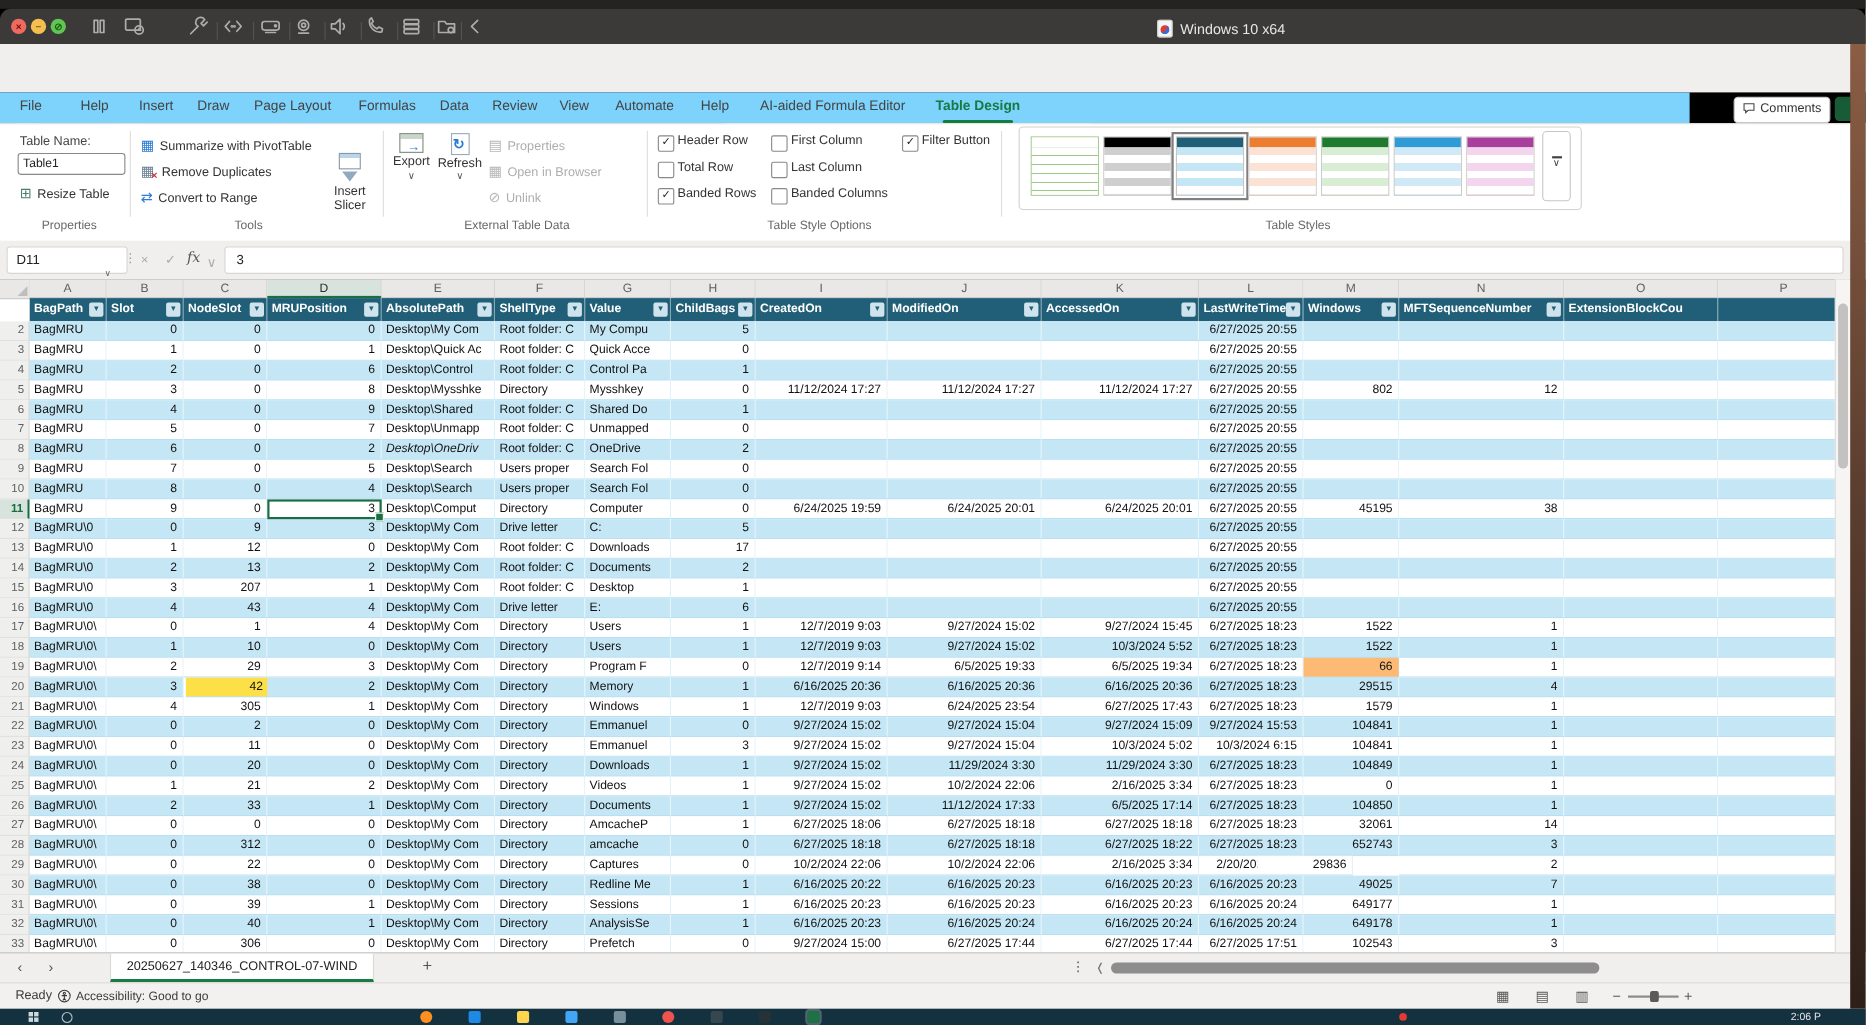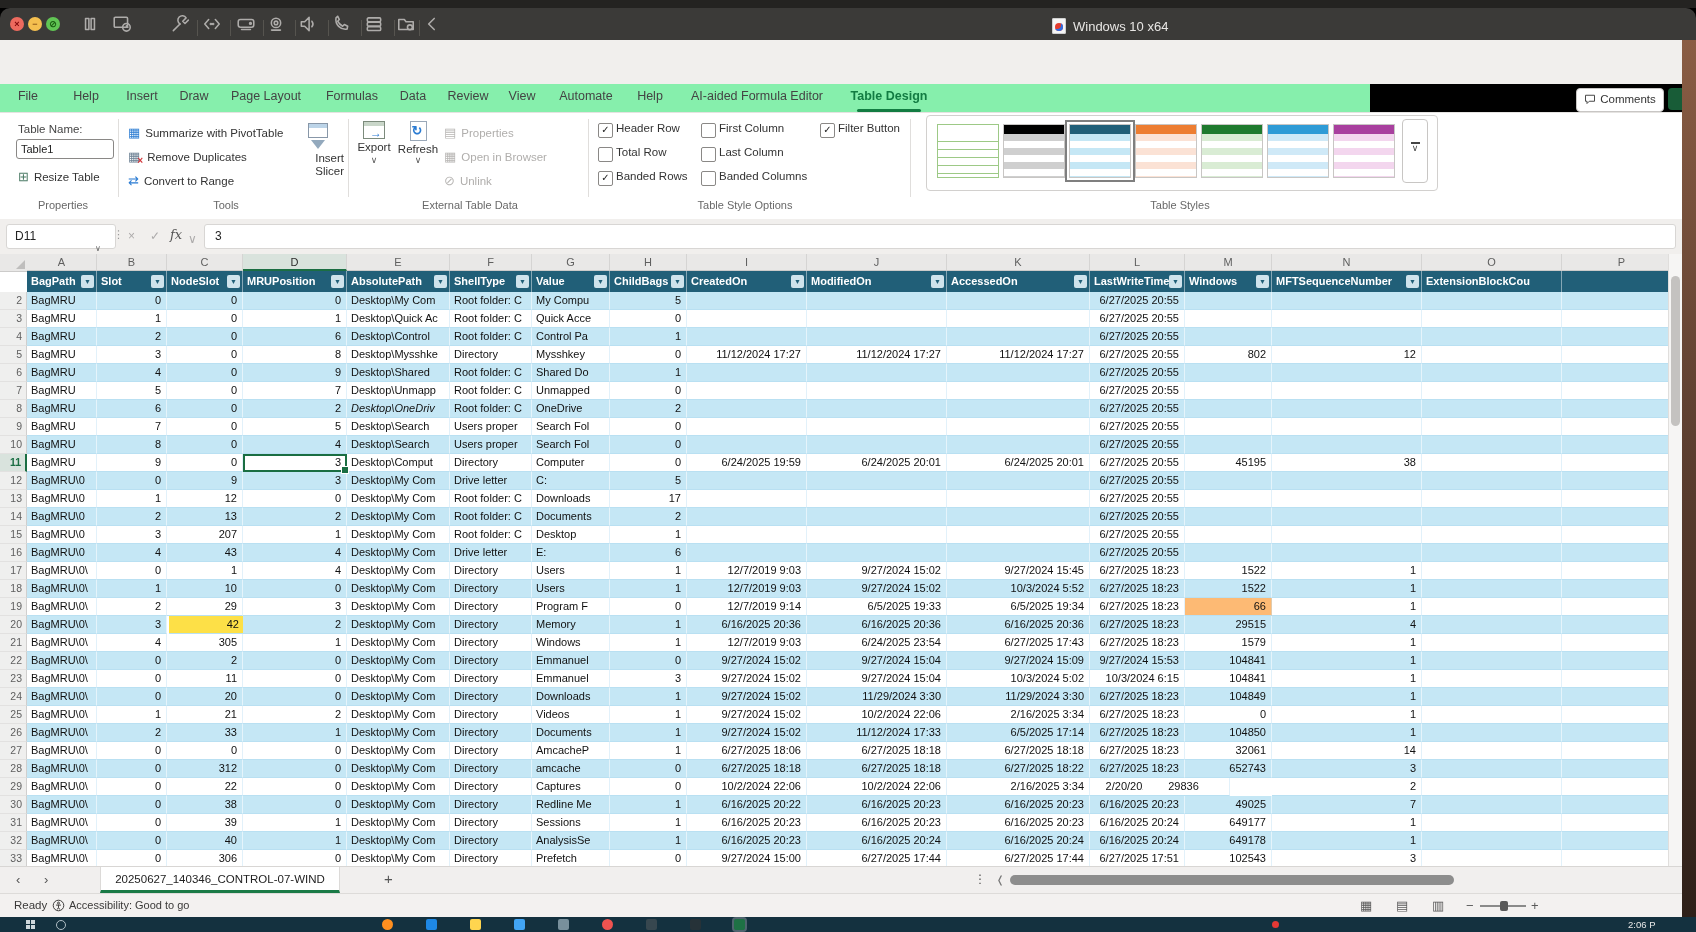--- a/index.html
+++ b/index.html
@@ -30,39 +30,39 @@
   .qat{font-size:15px;color:#444;top:50px}
   .chev{font-size:9px;color:#555}
   #filename{left:298px;top:53px;font-size:12.5px;color:#252423}
   #search-box{left:660px;top:48px;width:330px;height:27px;background:#fff;border:1px solid #e1dfdd;border-radius:4px;box-shadow:0 1px 2px rgba(0,0,0,.08)}
   #search-box svg{position:absolute;left:9px;top:6px;width:14px;height:14px;stroke:#605e5c;fill:none;stroke-width:1.5}
   #search-input{position:absolute;left:30px;top:3px;width:280px;height:19px;border:none;outline:none;font-size:12px;color:#333;background:transparent}
   #avatar{left:1578px;top:52px;width:20px;height:20px;border-radius:50%;background:#dcdad8}
   #avatar svg{width:20px;height:20px;stroke:#7a7a7a;fill:none;stroke-width:1.3}
   #win-min{left:1630px;top:50px;font-size:14px;color:#444}
   
-  #tabsrow{left:0;top:84px;width:1370px;height:28px;background:#86efac}
+  #tabsrow{left:0;top:84px;width:1536px;height:28px;background:#7dd3fc}
   .rtab{top:5px;transform:translateX(-50%);font-size:12.5px;color:#444;white-space:nowrap}
   .rtab.active{color:#127c42;font-weight:bold}
   #tab-underline{top:25px;height:3px;background:#127c42;border-radius:2px}
   #comments-btn{left:1576px;top:88px;width:86px;height:22px;border:1px solid #c8c6c4;border-radius:4px;background:#fff;font-size:11.5px;color:#333;text-align:center;line-height:20px}
   #comments-btn svg{width:12px;height:12px;vertical-align:-2px;margin-right:4px;stroke:#444;fill:none;stroke-width:1.3}
   #share-sliver{left:1668px;top:88px;width:14px;height:22px;background:#185c37;border-radius:4px 0 0 4px}
   
   #ribbon{left:0;top:112px;width:1696px;height:106px;background:#fff;border-top:1px solid #e5e3e1;border-bottom:1px solid #d8d6d4}
   .gsep{top:6px;width:1px;height:78px;background:#e0dedc}
   .glabel{top:86px;transform:translateX(-50%);font-size:11px;color:#696969;white-space:nowrap}
   .rlabel{font-size:11.5px;color:#333;white-space:nowrap}
   .rlabel.gray{color:#b0aeac}
   .ricon{font-size:13px;margin-right:5px}
   #tablename-lbl{left:18px;top:10px;font-size:11.5px;color:#444}
   #tablename-input{position:absolute;left:16px;top:26px;width:88px;height:18px;border:1px solid #8a8886;border-radius:3px;font-size:11px;padding:0 4px;color:#222;font-family:"Liberation Sans",sans-serif}
   #resize-btn{left:18px;top:54px}
   .toolbtn{white-space:nowrap}
-  #slicer-btn{left:292px;top:6px;width:52px;height:86px;text-align:right}
+  #slicer-btn{left:292px;top:22px;width:52px;height:86px;text-align:center}
   .slicer-box{margin:4px auto 2px;width:18px;height:13px;border:1.5px solid #8897a8;background:linear-gradient(#bcd4e8 0 4px,#fff 4px)}
   .slicer-funnel{margin:0 auto;width:0;height:0;border-left:7px solid transparent;border-right:7px solid transparent;border-top:9px solid #93a9bd}
   .bigbtn{text-align:center;font-size:11.5px;color:#333}
   .export-ico{margin:2px auto;width:20px;height:16px;background:
      linear-gradient(#c9d6c9 0 4px,#fff 4px),#fff;border:1.5px solid #7c8b7c;position:relative}
   .export-arrow{position:absolute;left:6px;top:4px;color:#2b7cd3;font-weight:bold;font-size:12px}
   .refresh-ico{margin:2px auto;width:15px;height:18px;border:1.5px solid #9aa8b8;background:#fff;position:relative}
   .refresh-arrow{position:absolute;left:1px;top:1px;color:#2b7cd3;font-size:13px;font-weight:bold}
   .chk{width:13px;height:13px;border:1px solid #8a8886;border-radius:2px;background:#fff;text-align:center;line-height:12px;font-size:10px;color:#222}
   .chklbl{font-size:11.5px;color:#333;white-space:nowrap}
@@ -930,21 +930,21 @@
         <div class="cell r" style="left: 167px; width: 76px; background: rgb(255, 255, 255); border-right: 1px solid rgba(190, 225, 243, 0.45);">22</div>
         <div class="cell r" style="left: 243px; width: 104px; background: rgb(255, 255, 255); border-right: 1px solid rgba(190, 225, 243, 0.45);">0</div>
         <div class="cell l" style="left: 347px; width: 103px; background: rgb(255, 255, 255); border-right: 1px solid rgba(190, 225, 243, 0.45);">Desktop\My Com</div>
         <div class="cell l" style="left: 450px; width: 82px; background: rgb(255, 255, 255); border-right: 1px solid rgba(190, 225, 243, 0.45);">Directory</div>
         <div class="cell l" style="left: 532px; width: 78px; background: rgb(255, 255, 255); border-right: 1px solid rgba(190, 225, 243, 0.45);">Captures</div>
         <div class="cell r" style="left: 610px; width: 77px; background: rgb(255, 255, 255); border-right: 1px solid rgba(190, 225, 243, 0.45);">0</div>
         <div class="cell r" style="left: 687px; width: 120px; background: rgb(255, 255, 255); border-right: 1px solid rgba(190, 225, 243, 0.45);">10/2/2024 22:06</div>
         <div class="cell r" style="left: 807px; width: 140px; background: rgb(255, 255, 255); border-right: 1px solid rgba(190, 225, 243, 0.45);">10/2/2024 22:06</div>
         <div class="cell r" style="left: 947px; width: 143px; background: rgb(255, 255, 255); border-right: 1px solid rgba(190, 225, 243, 0.45);">2/16/2025 3:34</div>
         <div class="cell r" style="left: 1090px; width: 95px; background: rgb(255, 255, 255); border-right: 1px solid rgba(190, 225, 243, 0.45);">2/20/2025 5:03</div>
-        <div class="cell r" style="left: 1143px; width: 87px; background: rgb(255, 255, 255); border-right: 1px solid rgba(190, 225, 243, 0.45); text-align: center;">29836</div>
+        <div class="cell r" style="left: 1143px; width: 87px; background: rgb(255, 255, 255); border-right: 1px solid rgba(190, 225, 243, 0.45);">29836</div>
         <div class="cell r" style="left: 1272px; width: 150px; background: rgb(255, 255, 255); border-right: 1px solid rgba(190, 225, 243, 0.45);">2</div>
         <div class="cell l" style="left: 1422px; width: 140px; background: rgb(255, 255, 255); border-right: 1px solid rgba(190, 225, 243, 0.45);"></div>
         <div class="cell l" style="left: 1562px; width: 120px; background: rgb(255, 255, 255); border-right: 1px solid rgba(190, 225, 243, 0.45);"></div>
       </div>
       <div class="abs row" style="top: 504px;">
         <div class="rnum">30</div>
         <div class="cell l" style="left: 27px; width: 70px; background: rgb(197, 231, 245); border-right: 1px solid rgba(255, 255, 255, 0.55);">BagMRU\0\</div>
         <div class="cell r" style="left: 97px; width: 70px; background: rgb(197, 231, 245); border-right: 1px solid rgba(255, 255, 255, 0.55);">0</div>
         <div class="cell r" style="left: 167px; width: 76px; background: rgb(197, 231, 245); border-right: 1px solid rgba(255, 255, 255, 0.55);">38</div>
         <div class="cell r" style="left: 243px; width: 104px; background: rgb(197, 231, 245); border-right: 1px solid rgba(255, 255, 255, 0.55);">0</div>

